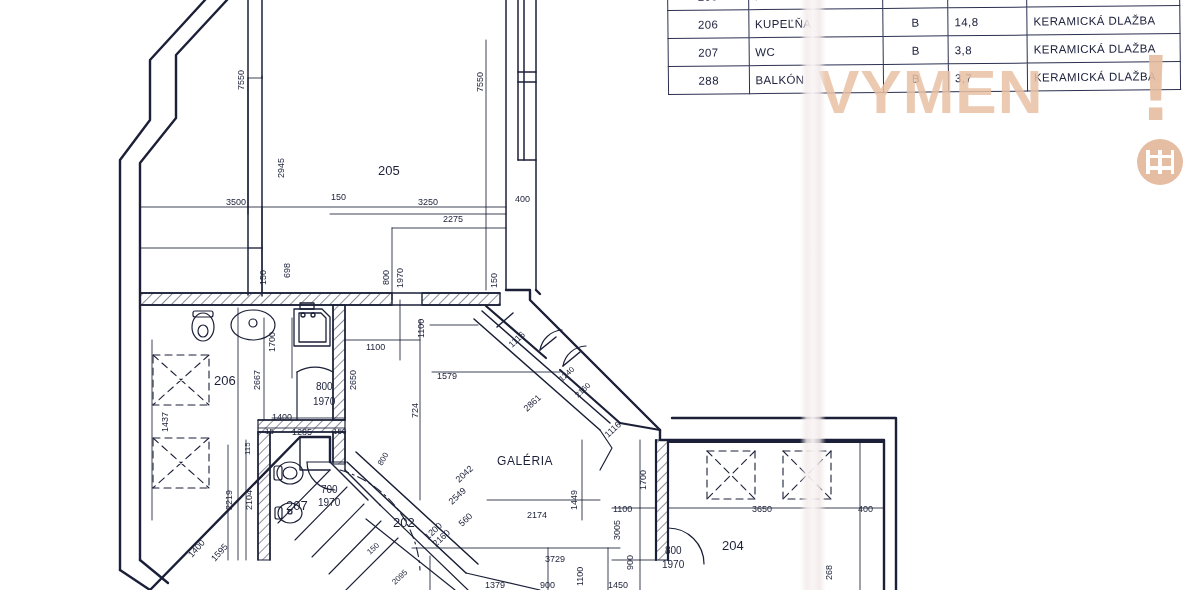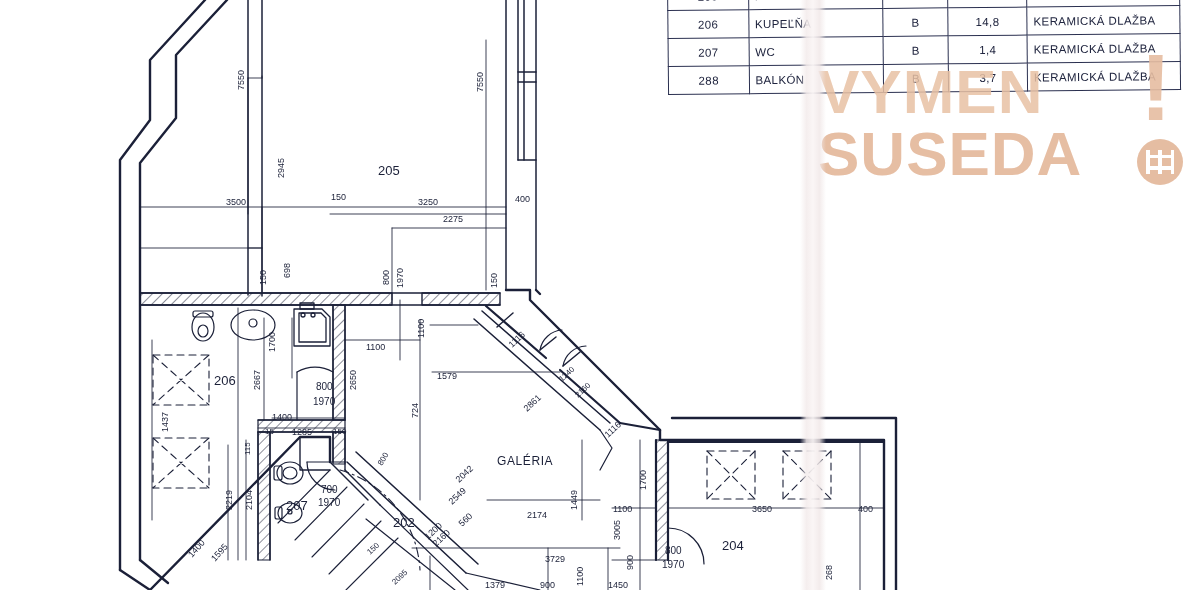--- a/index.html
+++ b/index.html
@@ -56,21 +56,21 @@
     padding: 0 6px;
     font-size: 11.5px;
     color: #20253f;
     letter-spacing: 0.4px;
     font-family: "Liberation Sans", sans-serif;
     white-space: nowrap;
   }
   .c-num   { width: 72px;  text-align: center; }
   .c-name  { width: 128px; text-align: left; padding-left: 12px; }
   .c-cat   { width: 56px;  text-align: center; }
-  .c-area  { width: 70px;  text-align: center; padding-left: 14px; }
+  .c-area  { width: 70px;  text-align: left; padding-left: 14px; }
   .c-fin   { text-align: left; padding-left: 14px; }
   
   .watermark {
     position: absolute;
     z-index: 5;
     pointer-events: none;
     user-select: none;
   }
   .wm-line1 {
     top: 56px;
@@ -444,37 +444,36 @@
         <td class="c-num">206</td>
         <td class="c-name">KUPEĽŇA</td>
         <td class="c-cat">B</td>
         <td class="c-area">14,8</td>
         <td class="c-fin">KERAMICKÁ DLAŽBA</td>
       </tr>
       <tr>
         <td class="c-num">207</td>
         <td class="c-name">WC</td>
         <td class="c-cat">B</td>
-        <td class="c-area">1,4</td>
+        <td class="c-area">3,8</td>
         <td class="c-fin">KERAMICKÁ DLAŽBA</td>
       </tr>
       <tr>
         <td class="c-num">288</td>
         <td class="c-name">BALKÓN</td>
         <td class="c-cat">B</td>
         <td class="c-area">3,7</td>
         <td class="c-fin">KERAMICKÁ DLAŽBA</td>
       </tr>
     </tbody>
   </table>
 
   <div class="crease"></div>
 
   <div class="watermark wm-line1">VYMEN</div>
-  <div class="watermark wm-line2">SUSEDA</div>
   <div class="watermark wm-bang">!</div>
   <div class="watermark wm-logo">
     <i class="lg-l1"></i>
     <i class="lg-h1"></i>
     <i class="lg-h2"></i>
     <i class="lg-r1"></i>
     <i class="lg-v"></i>
   </div>
 
 </div>

